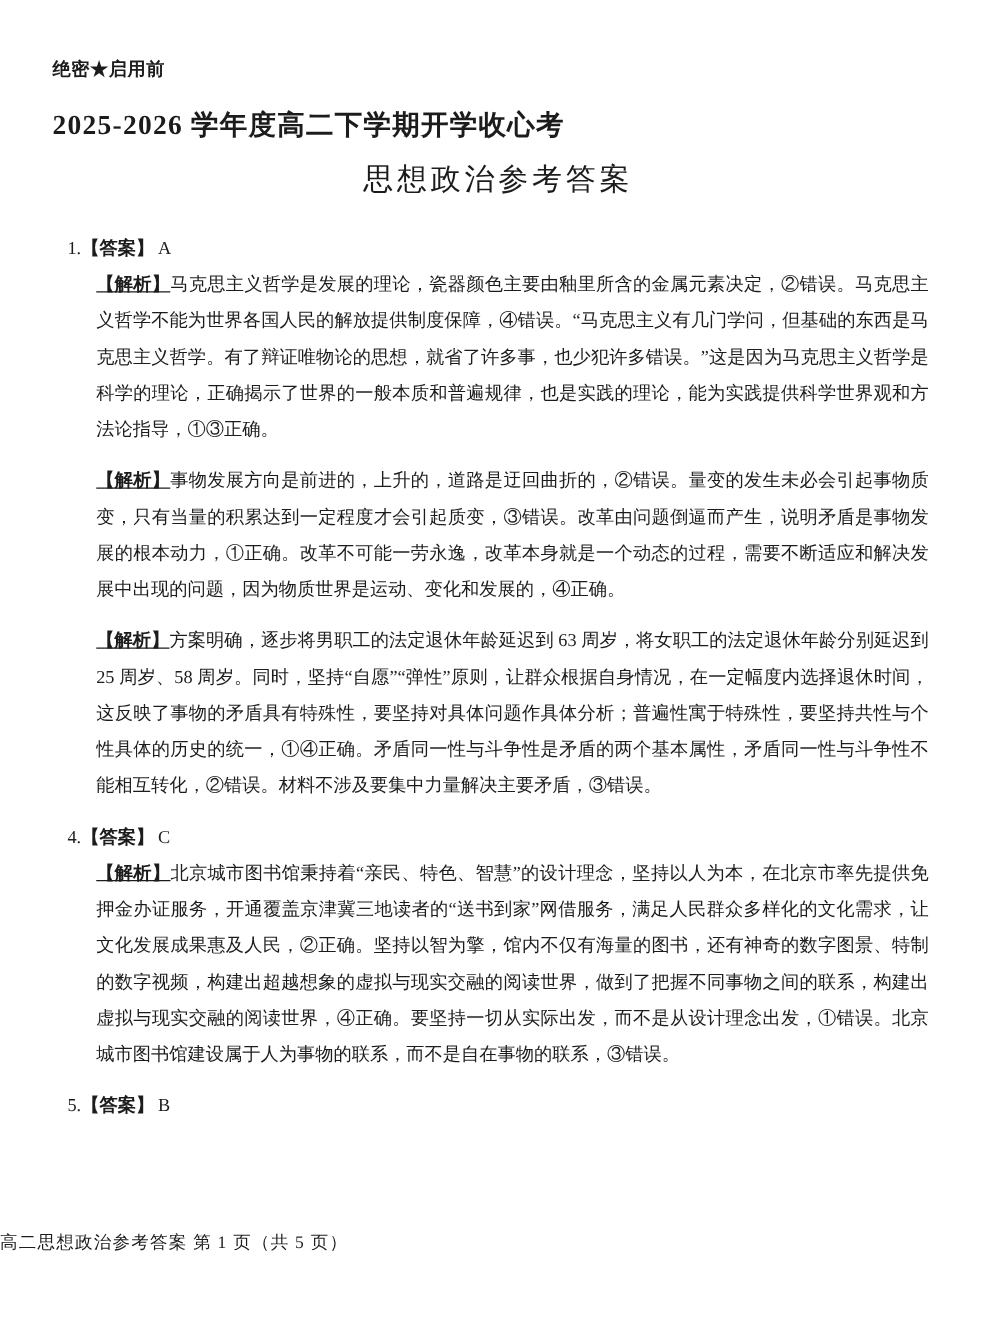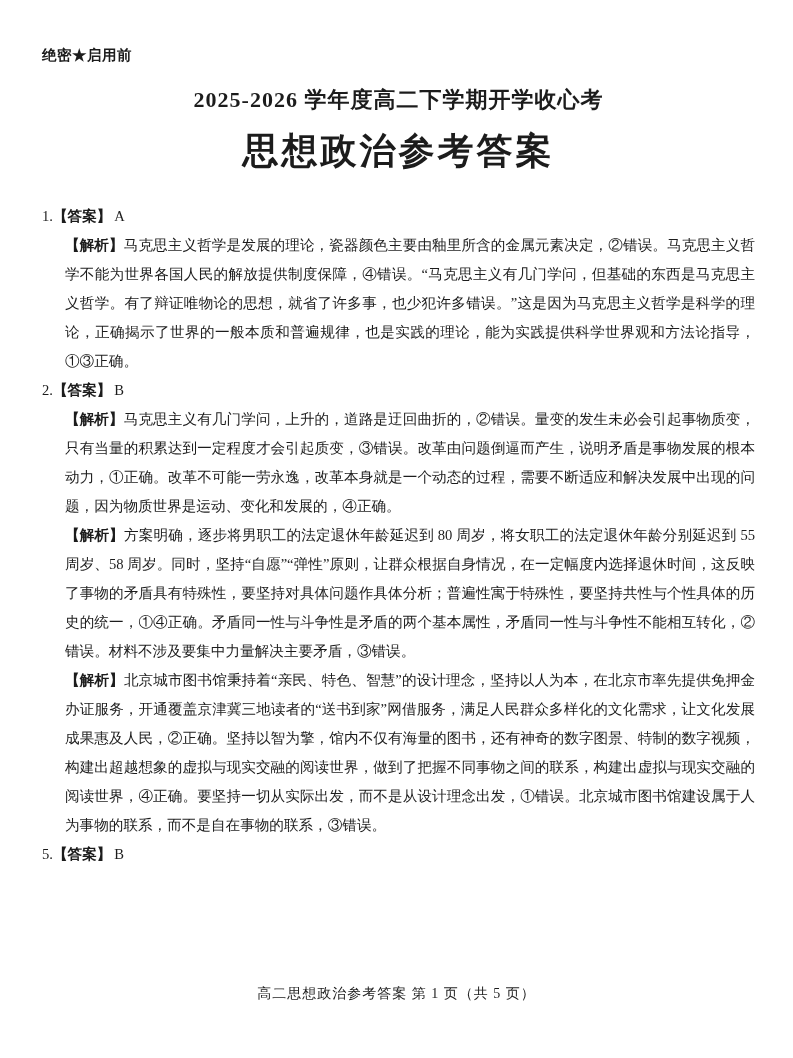--- a/index.html
+++ b/index.html
@@ -16,58 +16,57 @@
     background: #ffffff;
     padding: 46px 38px 0 42px;
     overflow: hidden;
   }
   .classification {
     font-weight: bold;
     font-size: 14.5px;
     letter-spacing: 0.5px;
   }
   .title-line1 {
-    text-align: center;
+    text-align: left;
     font-weight: bold;
     font-size: 22px;
     margin-top: 20px;
     letter-spacing: 1px;
   }
   .title-line2 {
     text-align: center;
-    font-weight: bold;
-    font-size: 36px;
+    font-weight: normal;
+    font-size: 24px;
     margin-top: 12px;
     letter-spacing: 3px;
   }
   .questions {
     margin-top: 26px;
   }
-  .question-block { margin: 0; }
+  .question-block { margin: 12px; }
   .answer-line {
     font-size: 14.6px;
     line-height: 29px;
     white-space: nowrap;
   }
   .answer-line .label { font-weight: bold; }
   .answer-line .letter { padding-left: 3px; font-size: 14.6px; }
   .analysis {
     margin-left: 23px;
     font-size: 14.6px;
     line-height: 29px;
     text-align: justify;
     text-justify: inter-ideograph;
   }
-  .analysis .label { font-weight: bold; }
+  .analysis .label { font-weight: bold; text-decoration: underline; }
   .footer {
     position: absolute;
     left: 0;
     bottom: 32px;
     width: 100%;
-    text-align: center;
     font-size: 14px;
     letter-spacing: 1px;
   }
 </style>
 </head>
 <body>
 
 <div class="page">
 
   <div class="classification">绝密★启用前</div>
@@ -76,29 +75,29 @@
   <div class="title-line2">思想政治参考答案</div>
 
   <div class="questions">
 
     <div class="question-block">
       <div class="answer-line"><span>1.</span><span class="label">【答案】</span><span class="letter">A</span></div>
       <p class="analysis"><span class="label">【解析】</span><span>马克思主义哲学是发展的理论，瓷器颜色主要由釉里所含的金属元素决定，②错误。马克思主义哲学不能为世界各国人民的解放提供制度保障，④错误。“马克思主义有几门学问，但基础的东西是马克思主义哲学。有了辩证唯物论的思想，就省了许多事，也少犯许多错误。”这是因为马克思主义哲学是科学的理论，正确揭示了世界的一般本质和普遍规律，也是实践的理论，能为实践提供科学世界观和方法论指导，①③正确。</span></p>
     </div>
 
     <div class="question-block">
-      <div class="answer-line"><span>2.</span><span class="label">【答案】</span><span class="letter">B</span></div>
-      <p class="analysis"><span class="label">【解析】</span><span>马克思主义有几门学问，上升的，道路是迂回曲折的，②错误。量变的发生未必会引起事物质变，只有当量的积累达到一定程度才会引起质变，③错误。改革由问题倒逼而产生，说明矛盾是事物发展的根本动力，①正确。改革不可能一劳永逸，改革本身就是一个动态的过程，需要不断适应和解决发展中出现的问题，因为物质世界是运动、变化和发展的，④正确。</span></p>
+      <p class="analysis"><span class="label">【解析】</span><span>事物发展方向是前进的，上升的，道路是迂回曲折的，②错误。量变的发生未必会引起事物质变，只有当量的积累达到一定程度才会引起质变，③错误。改革由问题倒逼而产生，说明矛盾是事物发展的根本动力，①正确。改革不可能一劳永逸，改革本身就是一个动态的过程，需要不断适应和解决发展中出现的问题，因为物质世界是运动、变化和发展的，④正确。</span></p>
     </div>
 
     <div class="question-block">
-      <p class="analysis"><span class="label">【解析】</span><span>方案明确，逐步将男职工的法定退休年龄延迟到 80 周岁，将女职工的法定退休年龄分别延迟到 55 周岁、58 周岁。同时，坚持“自愿”“弹性”原则，让群众根据自身情况，在一定幅度内选择退休时间，这反映了事物的矛盾具有特殊性，要坚持对具体问题作具体分析；普遍性寓于特殊性，要坚持共性与个性具体的历史的统一，①④正确。矛盾同一性与斗争性是矛盾的两个基本属性，矛盾同一性与斗争性不能相互转化，②错误。材料不涉及要集中力量解决主要矛盾，③错误。</span></p>
+      <p class="analysis"><span class="label">【解析】</span><span>方案明确，逐步将男职工的法定退休年龄延迟到 63 周岁，将女职工的法定退休年龄分别延迟到 25 周岁、58 周岁。同时，坚持“自愿”“弹性”原则，让群众根据自身情况，在一定幅度内选择退休时间，这反映了事物的矛盾具有特殊性，要坚持对具体问题作具体分析；普遍性寓于特殊性，要坚持共性与个性具体的历史的统一，①④正确。矛盾同一性与斗争性是矛盾的两个基本属性，矛盾同一性与斗争性不能相互转化，②错误。材料不涉及要集中力量解决主要矛盾，③错误。</span></p>
     </div>
 
     <div class="question-block">
+      <div class="answer-line"><span>4.</span><span class="label">【答案】</span><span class="letter">C</span></div>
       <p class="analysis"><span class="label">【解析】</span><span>北京城市图书馆秉持着“亲民、特色、智慧”的设计理念，坚持以人为本，在北京市率先提供免押金办证服务，开通覆盖京津冀三地读者的“送书到家”网借服务，满足人民群众多样化的文化需求，让文化发展成果惠及人民，②正确。坚持以智为擎，馆内不仅有海量的图书，还有神奇的数字图景、特制的数字视频，构建出超越想象的虚拟与现实交融的阅读世界，做到了把握不同事物之间的联系，构建出虚拟与现实交融的阅读世界，④正确。要坚持一切从实际出发，而不是从设计理念出发，①错误。北京城市图书馆建设属于人为事物的联系，而不是自在事物的联系，③错误。</span></p>
     </div>
 
     <div class="question-block">
       <div class="answer-line"><span>5.</span><span class="label">【答案】</span><span class="letter">B</span></div>
     </div>
 
   </div>
 
   <div class="footer">高二思想政治参考答案 第 1 页（共 5 页）</div>

